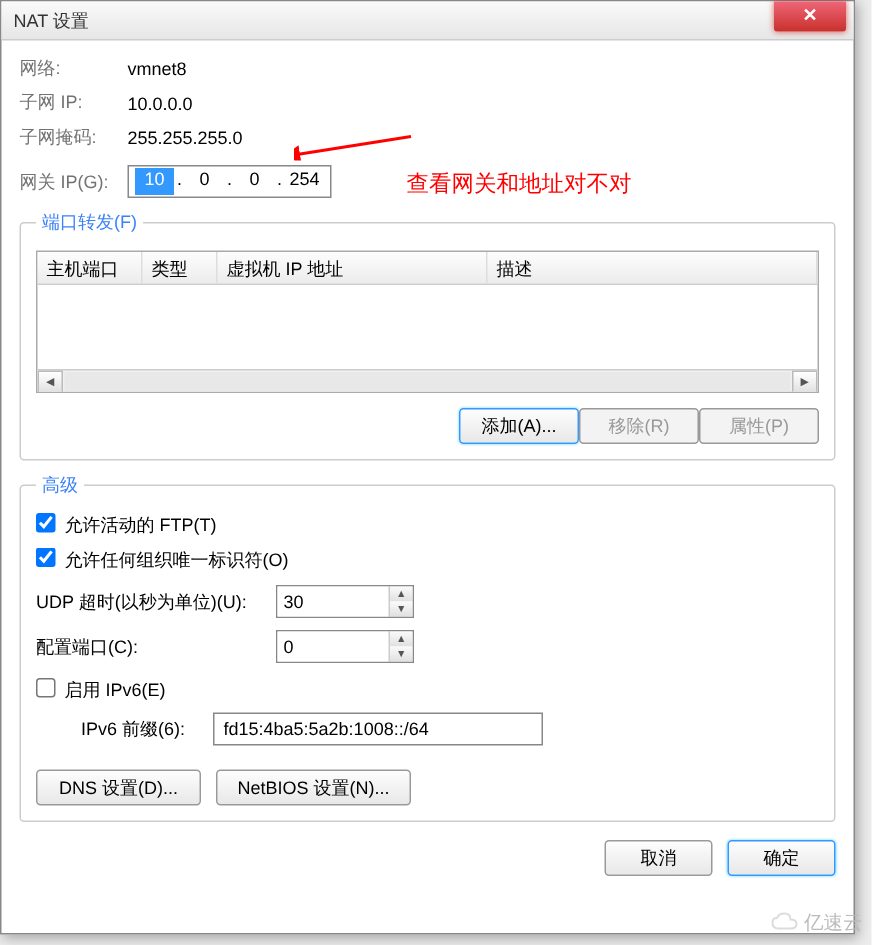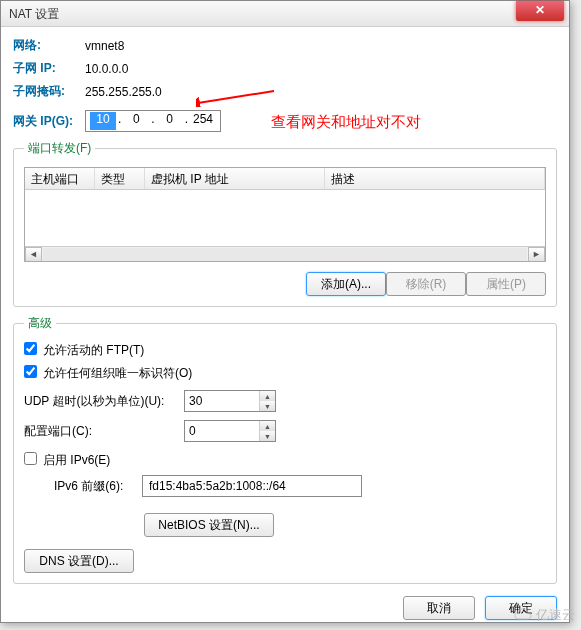--- a/index.html
+++ b/index.html
@@ -39,21 +39,21 @@
       text-align: center;
       line-height: 18px;
       border-radius: 0 0 2px 2px;
       margin-right: 5px;
       margin-top: -6px;
       font-weight: bold;
       box-shadow: 0 0 4px rgba(200,0,0,0.6);
     }
     .content { padding: 10px 12px 0 12px; }
     .row { display: flex; align-items: center; margin-bottom: 6px; }
-    .lbl { width: 72px; color: #0369a1; font-weight: bold; }
+    .lbl { width: 72px; color: #737373; }
     .val { color: #000; }
     .ip-box {
       border: 1px solid #888;
       background: #fff;
       display: inline-flex;
       padding: 1px 4px;
       height: 22px;
     }
     .ip-seg {
       width: 26px;
@@ -78,21 +78,21 @@
       width: 82px;
       height: 18px;
       pointer-events: none;
     }
     fieldset {
       border: 1px solid #ccc;
       border-radius: 3px;
       margin-top: 8px;
       padding: 10px;
     }
-    legend { padding: 0 4px; color: #15803d; }
+    legend { padding: 0 4px; color: #3b82f6; }
     .table-wrap {
       border: 1px solid #aaa;
       height: 95px;
       overflow: hidden;
       background: #fff;
     }
     .table-head {
       display: flex;
       background: linear-gradient(#fdfdfd, #ececec);
       border-bottom: 1px solid #ccc;
@@ -282,21 +282,21 @@
       <div class="chk-row" style="margin-top:10px;">
         <input type="checkbox" style="">
         <span>启用 IPv6(E)</span>
       </div>
       <div class="row" style="padding-left:30px;">
         <span style="width:88px;">IPv6 前缀(6):</span>
         <input class="txt-input" type="text" value="fd15:4ba5:5a2b:1008::/64" style="">
       </div>
 
       <div style="display:flex; gap:10px; margin-top:16px;">
-        <button class="btn" style="min-width:110px;margin-top:36px;">DNS 设置(D)...</button>
+        <button class="btn" style="min-width:110px;">DNS 设置(D)...</button>
         <button class="btn" style="min-width:130px;">NetBIOS 设置(N)...</button>
       </div>
     </fieldset>
   </div>
 
   <div class="footer-btns">
     <button class="btn" style="min-width:72px;">取消</button>
     <button class="btn primary" style="min-width:72px;">确定</button>
   </div>
 

